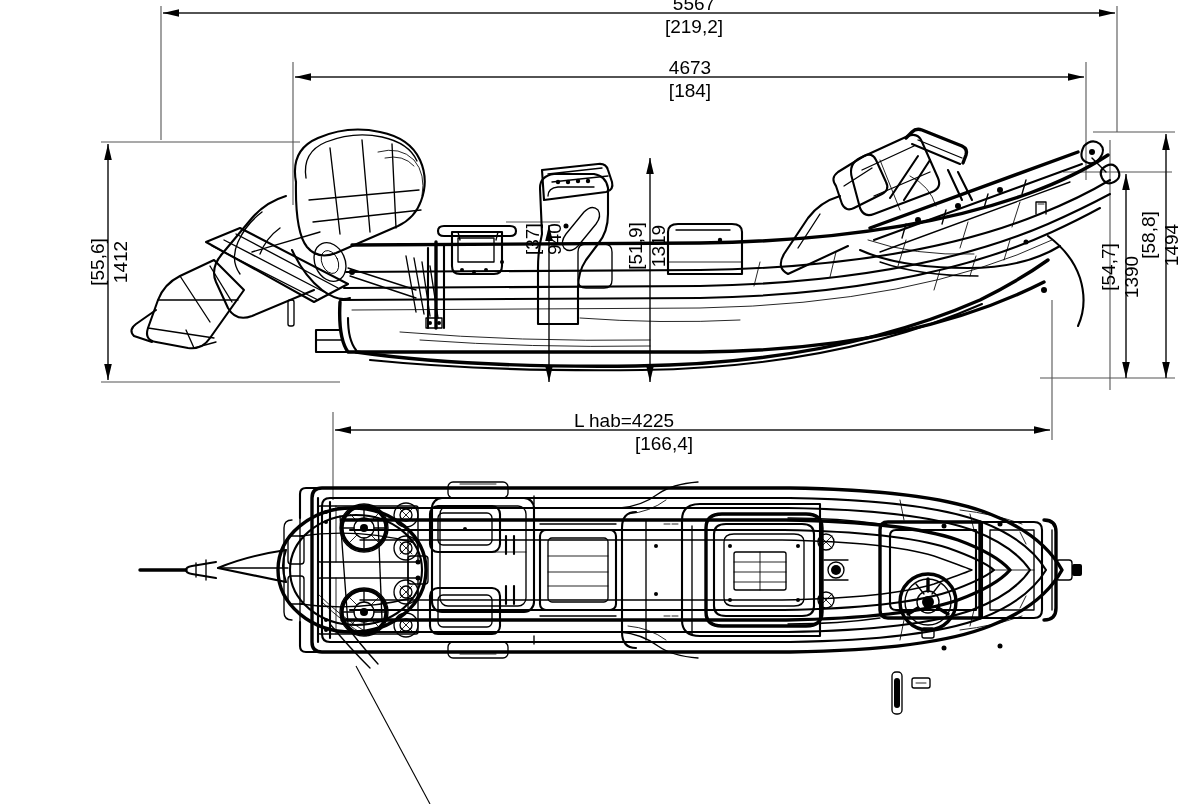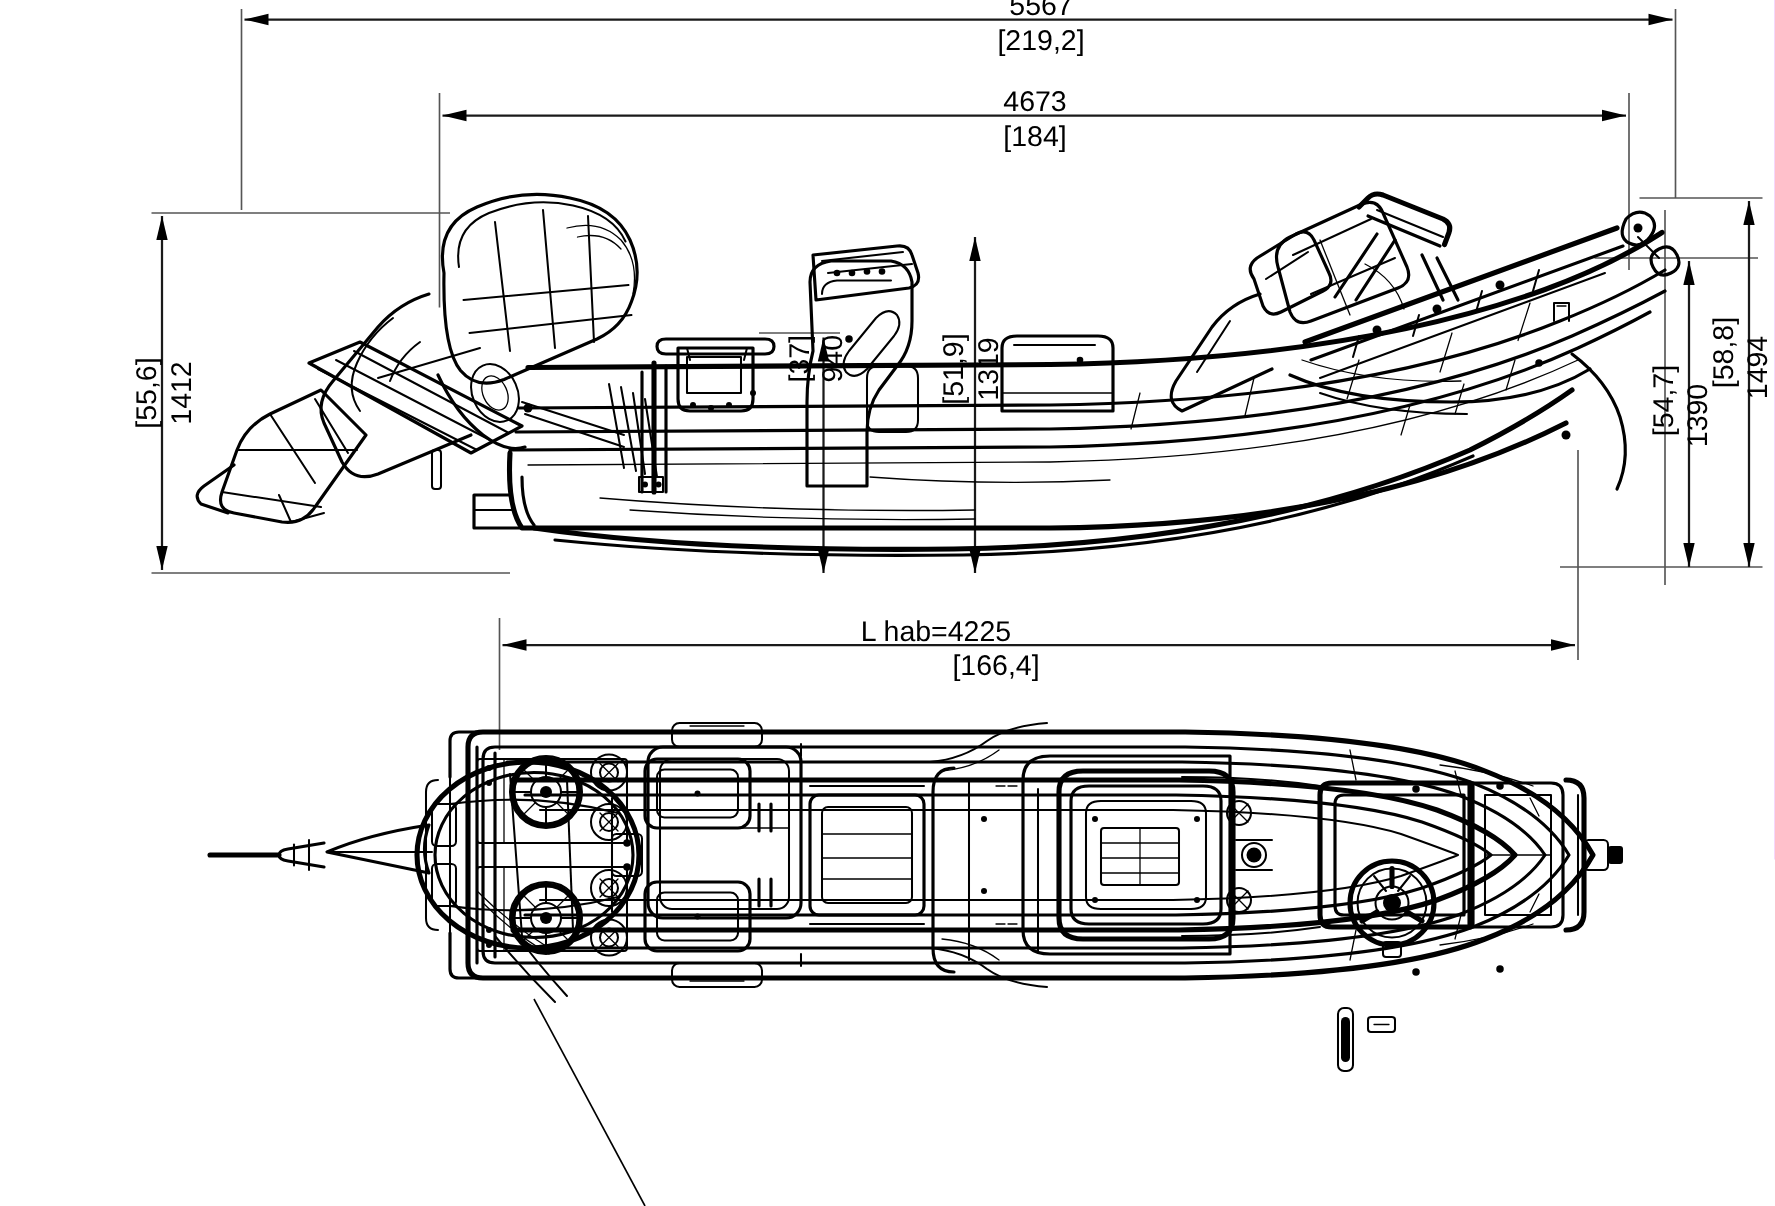--- a/index.html
+++ b/index.html
@@ -1,18 +1,18 @@
 <!DOCTYPE html>
 <html><head>
 <meta charset="utf-8">
 <style>
   html,body{margin:0;padding:0;background:#ffffff;}
   body{width:1183px;height:804px;overflow:hidden;
        font-family:"Liberation Sans",sans-serif;}
-  #sheet{position:relative;width:1183px;height:573px;background:#d946ef;}
+  #sheet{position:relative;width:1183px;height:573px;background:#b91c1c;}
   svg{display:block;}
   .dimtxt{font-family:"Liberation Sans",sans-serif;font-size:19px;fill:#000;}
   .hull{fill:none;stroke:#000;stroke-width:2.1;stroke-linejoin:round;stroke-linecap:round;}
   .hullthick{fill:none;stroke:#000;stroke-width:3.4;stroke-linejoin:round;stroke-linecap:round;}
   .det{fill:none;stroke:#000;stroke-width:1.35;stroke-linejoin:round;stroke-linecap:round;}
   .fine{fill:none;stroke:#000;stroke-width:0.85;stroke-linejoin:round;stroke-linecap:round;}
   .blk{fill:#000;stroke:none;}
   .dimline{stroke:#1a1a1a;stroke-width:1.5;fill:none;}
   .extline{stroke:#555;stroke-width:1.1;fill:none;}
   .leader{stroke:#000;stroke-width:1.1;fill:none;}

